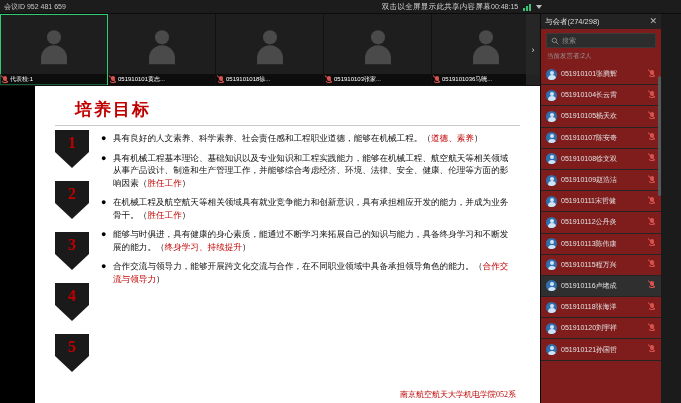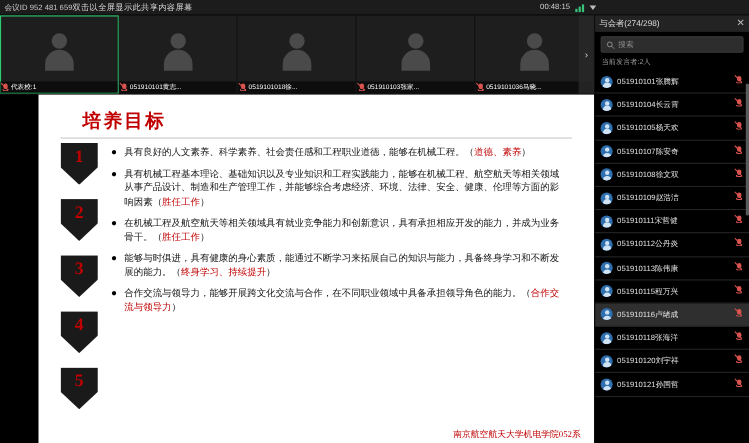--- a/index.html
+++ b/index.html
@@ -28,21 +28,21 @@
     align-items: center;
     flex: 0 0 14px;
     border-bottom: 1px solid #0c0c0c;
   }
   .topbar .meeting-id {
     padding-left: 4px;
     white-space: nowrap;
   }
   .topbar .center-title {
     flex: 1;
-    text-align: left;
+    text-align: right;
     color: #d8d8d8;
     font-size: 7.5px;
     letter-spacing: .3px;
   }
   .topbar .right-group {
     display: flex;
     align-items: center;
     gap: 5px;
     padding-right: 6px;
     width: 190px;
@@ -231,31 +231,31 @@
     left: 0; top: 4px;
     width: 100%;
     text-align: center;
     color: #c00000;
     font-weight: bold;
     font-size: 16px;
     font-family: "Liberation Serif", serif;
   }
   .slide-footer {
     position: absolute;
-    right: 12px;
+    right: 24px;
     bottom: 3px;
     color: #c00000;
     font-size: 8px;
     font-family: "Liberation Serif", serif;
   }
 
   
   .panel {
-    width: 141px;
-    background: #000000;
+    width: 121px;
+    background: #7f1d1d;
     border-left: 1px solid #0d0d0d;
     display: flex;
     flex-direction: column;
     min-width: 0;
   }
   .panel-head {
     height: 15px;
     display: flex;
     align-items: center;
     justify-content: space-between;

